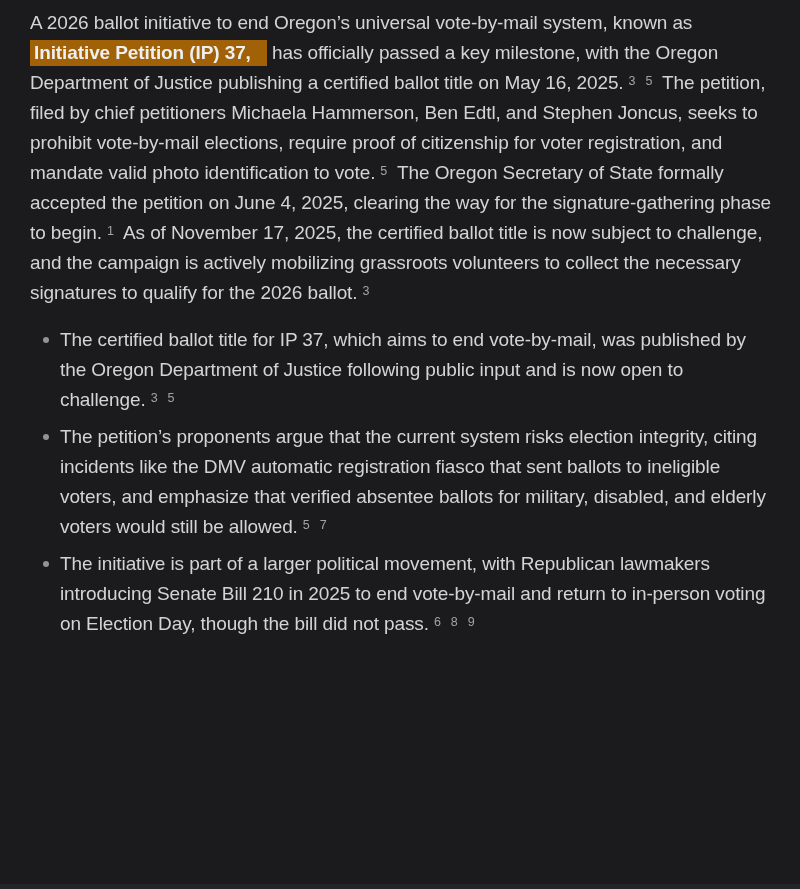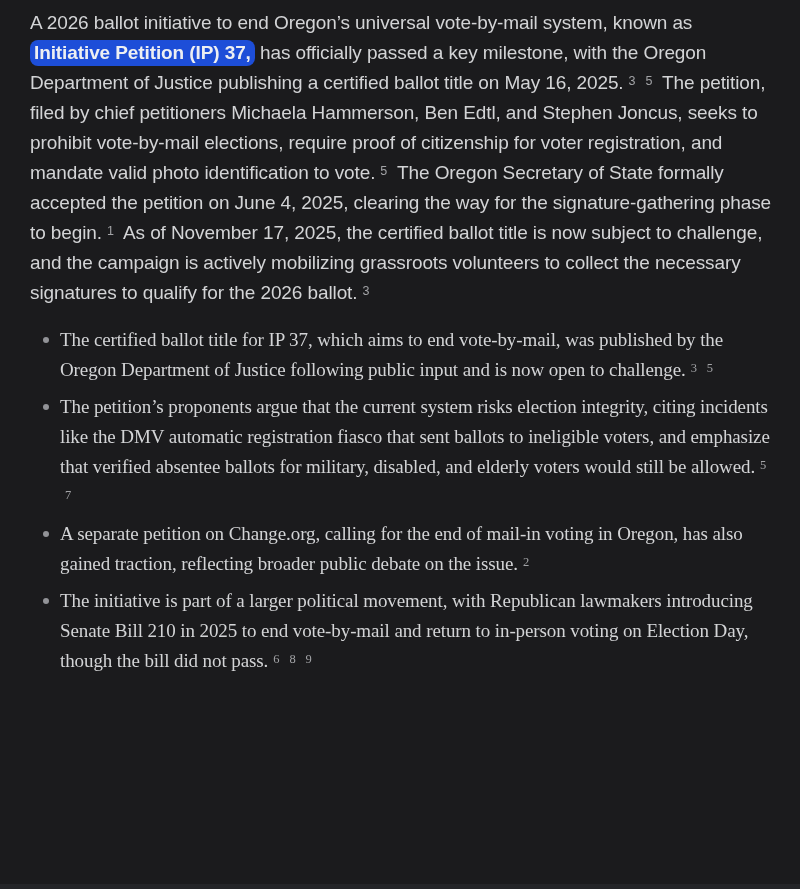--- a/index.html
+++ b/index.html
@@ -18,38 +18,37 @@
     padding: 8px 28px 0 30px;
   }
   .answer-paragraph {
     font-size: 19px;
     line-height: 30px;
     letter-spacing: -0.1px;
     color: #d3d4d6;
     margin-bottom: 17px;
   }
   .highlight {
-    background: #1d4ed8;
+    background: #a16207;
     color: #edeff2;
     font-weight: 700;
-    padding: 2px 4px 3px 4px;
-    border-radius: 8px;
+    padding: 2px 16px 3px 4px;
+    border-radius: 0;
   }
   sup.citation {
     display: inline-block;
     font-size: 12.5px;
     line-height: 1;
     color: #a2a3a6;
     margin: 0 5px;
     vertical-align: 4px;
     cursor: pointer;
   }
   ul.answer-bullets {
     list-style: none;
-    font-family: Liberation Serif, serif;
   }
   ul.answer-bullets li {
     position: relative;
     padding-left: 30px;
     font-size: 19px;
     line-height: 30px;
     letter-spacing: -0.1px;
     margin-bottom: 7px;
   }
   .bullet-dot {
@@ -71,18 +70,17 @@
   }
 </style>
 </head>
 <body>
 
 <div class="content">
   <p class="answer-paragraph"><span>A 2026 ballot initiative to end Oregon’s universal vote-by-mail system, known as </span><mark class="highlight">Initiative Petition (IP) 37,</mark><span> has officially passed a key milestone, with the Oregon Department of Justice publishing a certified ballot title on May 16, 2025.</span><sup class="citation">3</sup><sup class="citation">5</sup><span> The petition, filed by chief petitioners Michaela Hammerson, Ben Edtl, and Stephen Joncus, seeks to prohibit vote-by-mail elections, require proof of citizenship for voter registration, and mandate valid photo identification to vote.</span><sup class="citation">5</sup><span> The Oregon Secretary of State formally accepted the petition on June 4, 2025, clearing the way for the signature-gathering phase to begin.</span><sup class="citation">1</sup><span> As of November 17, 2025, the certified ballot title is now subject to challenge, and the campaign is actively mobilizing grassroots volunteers to collect the necessary signatures to qualify for the 2026 ballot.</span><sup class="citation">3</sup></p>
   <ul class="answer-bullets">
       <li><span class="bullet-dot"></span><span>The certified ballot title for IP 37, which aims to end vote-by-mail, was published by the Oregon Department of Justice following public input and is now open to challenge.</span><sup class="citation">3</sup><sup class="citation">5</sup></li>
       <li><span class="bullet-dot"></span><span>The petition’s proponents argue that the current system risks election integrity, citing incidents like the DMV automatic registration fiasco that sent ballots to ineligible voters, and emphasize that verified absentee ballots for military, disabled, and elderly voters would still be allowed.</span><sup class="citation">5</sup><sup class="citation">7</sup></li>
-      <li><span class="bullet-dot"></span><span>A separate petition on Change.org, calling for the end of mail-in voting in Oregon, has also gained traction, reflecting broader public debate on the issue.</span><sup class="citation">2</sup></li>
       <li><span class="bullet-dot"></span><span>The initiative is part of a larger political movement, with Republican lawmakers introducing Senate Bill 210 in 2025 to end vote-by-mail and return to in-person voting on Election Day, though the bill did not pass.</span><sup class="citation">6</sup><sup class="citation">8</sup><sup class="citation">9</sup></li>
     </ul>
 </div>
 
 <div class="bottom-strip"></div>
 
 </body></html>

